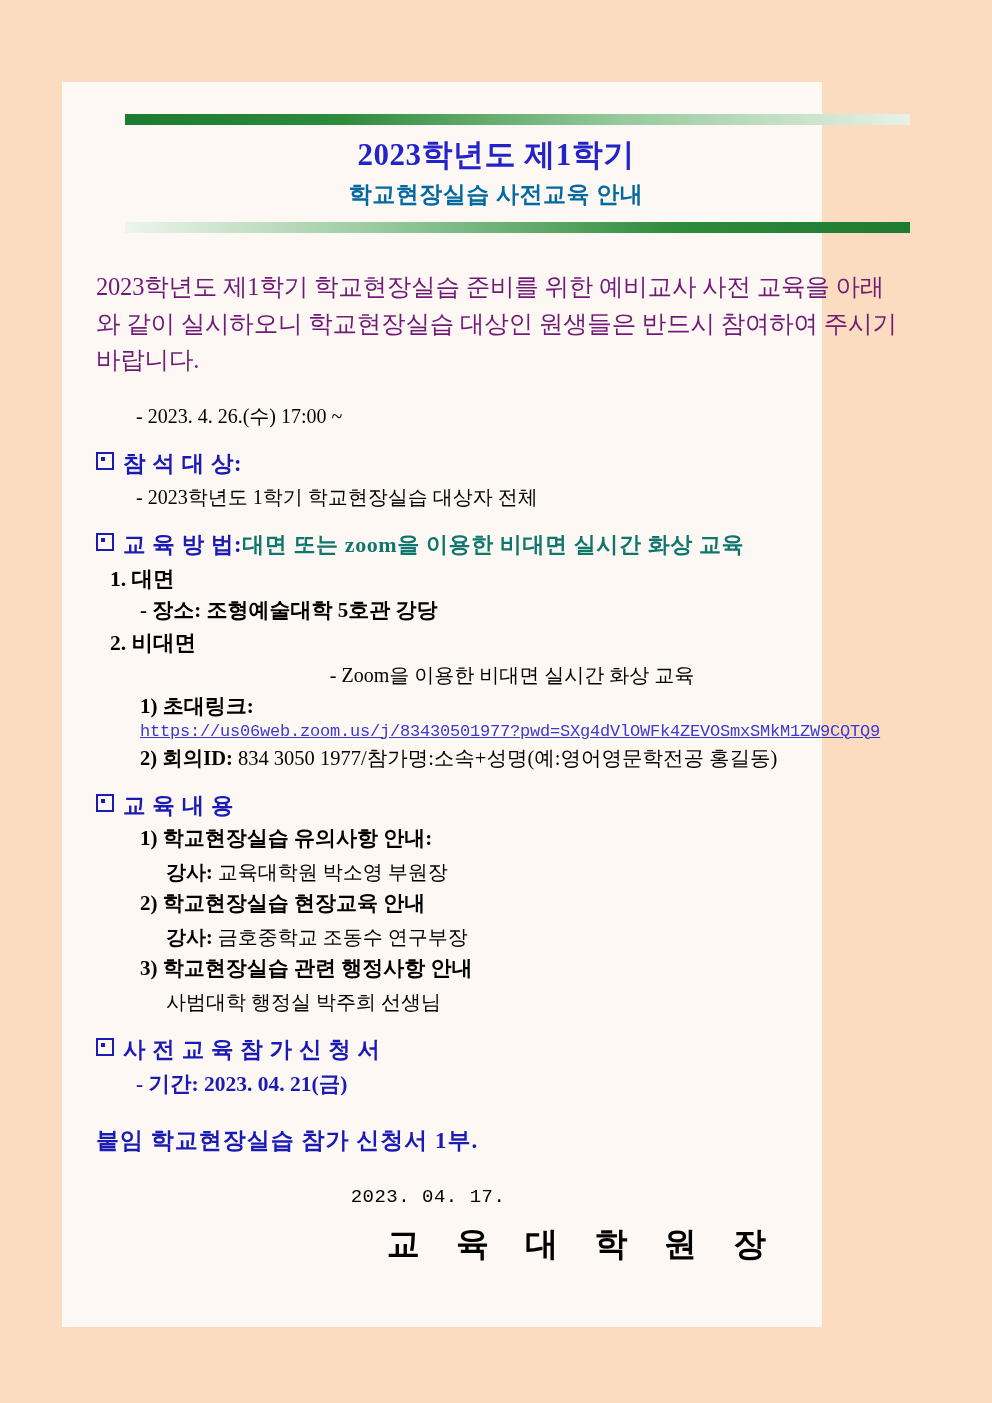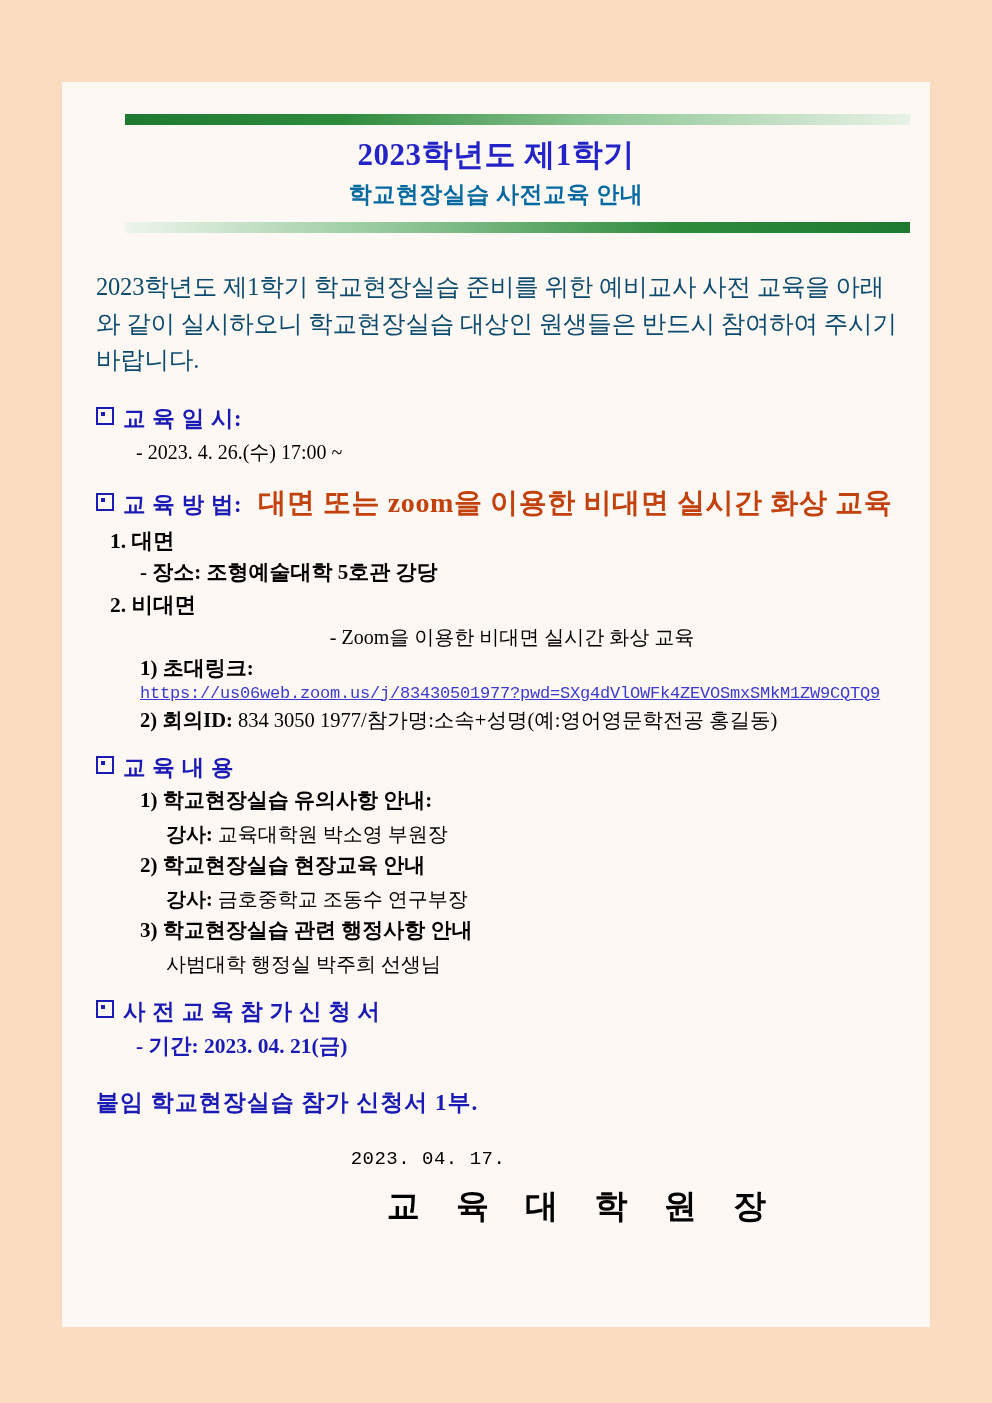--- a/index.html
+++ b/index.html
@@ -10,21 +10,21 @@
     width: 992px;
     height: 1403px;
     background: #fbdcc0;
     font-family: "Liberation Sans", sans-serif;
     overflow: hidden;
   }
   .page {
     position: absolute;
     left: 62px;
     top: 82px;
-    width: 868px;
+    width: 760px;
     height: 1245px;
     background: #fdf8f3;
     box-sizing: border-box;
   }
   .inner {
     position: absolute;
     left: 30px;
     top: 32px;
     width: 808px;
   }
@@ -65,21 +65,21 @@
   }
 
   
   .body-wrap {
     margin-top: 36px;
     padding-left: 4px;
   }
   .intro {
     font-family: "Liberation Serif", serif;
     font-size: 24.5px;
-    color: #0c4a6e;
+    color: #701a75;
     line-height: 1.48;
     letter-spacing: -0.2px;
   }
   .sec {
     margin-top: 18px;
   }
   .sec-head {
     font-family: "Liberation Serif", serif;
     font-weight: bold;
     font-size: 22.5px;
@@ -116,23 +116,23 @@
     letter-spacing: 0px;
     line-height: 1.35;
   }
   .sub-blue {
     color: #1a1ab4;
     font-weight: bold;
     font-size: 21.5px;
   }
   .sec-head .tail {
     font-weight: bold;
-    color: #c2410c;
-    font-size: 28px;
-    margin-left: 16px;
+    color: #0f766e;
+    font-size: 22px;
+    margin-left: 0;
   }
   .num-item {
     font-family: "Liberation Serif", serif;
     font-weight: bold;
     font-size: 21.5px;
     color: #000000;
     margin-left: 14px;
     margin-top: 4px;
   }
   .num-item2 {
@@ -219,27 +219,30 @@
       <div class="title-line2">학교현장실습 사전교육 안내</div>
     </div>
 
     <div class="bar bar-bottom"></div>
 
     <div class="body-wrap">
 
       <p class="intro">2023학년도 제1학기 학교현장실습 준비를 위한 예비교사 사전 교육을 아래와 같이 실시하오니 학교현장실습 대상인 원생들은 반드시 참여하여 주시기 바랍니다.</p>
 
       <div class="sec">
-        <div class="sec-head">
-          <span class="sq"></span>
-          <span>교 육 일 시:</span>
-        </div>
         <div class="sub">- 2023. 4. 26.(수) 17:00 ~</div>
       </div>
 
+      <div class="sec">
+        <div class="sec-head">
+          <span class="sq"></span>
+          <span>참 석 대 상:</span>
+        </div>
+        <div class="sub">- 2023학년도 1학기 학교현장실습 대상자 전체</div>
+      </div>
 
       <div class="sec">
         <div class="sec-head">
           <span class="sq"></span>
           <span>교 육 방 법:</span>
           <span class="tail">대면 또는 zoom을 이용한 비대면 실시간 화상 교육</span>
         </div>
         <div class="num-item">1. 대면</div>
         <div class="num-item2">- 장소: 조형예술대학 5호관 강당</div>
         <div class="num-item">2. 비대면</div>

